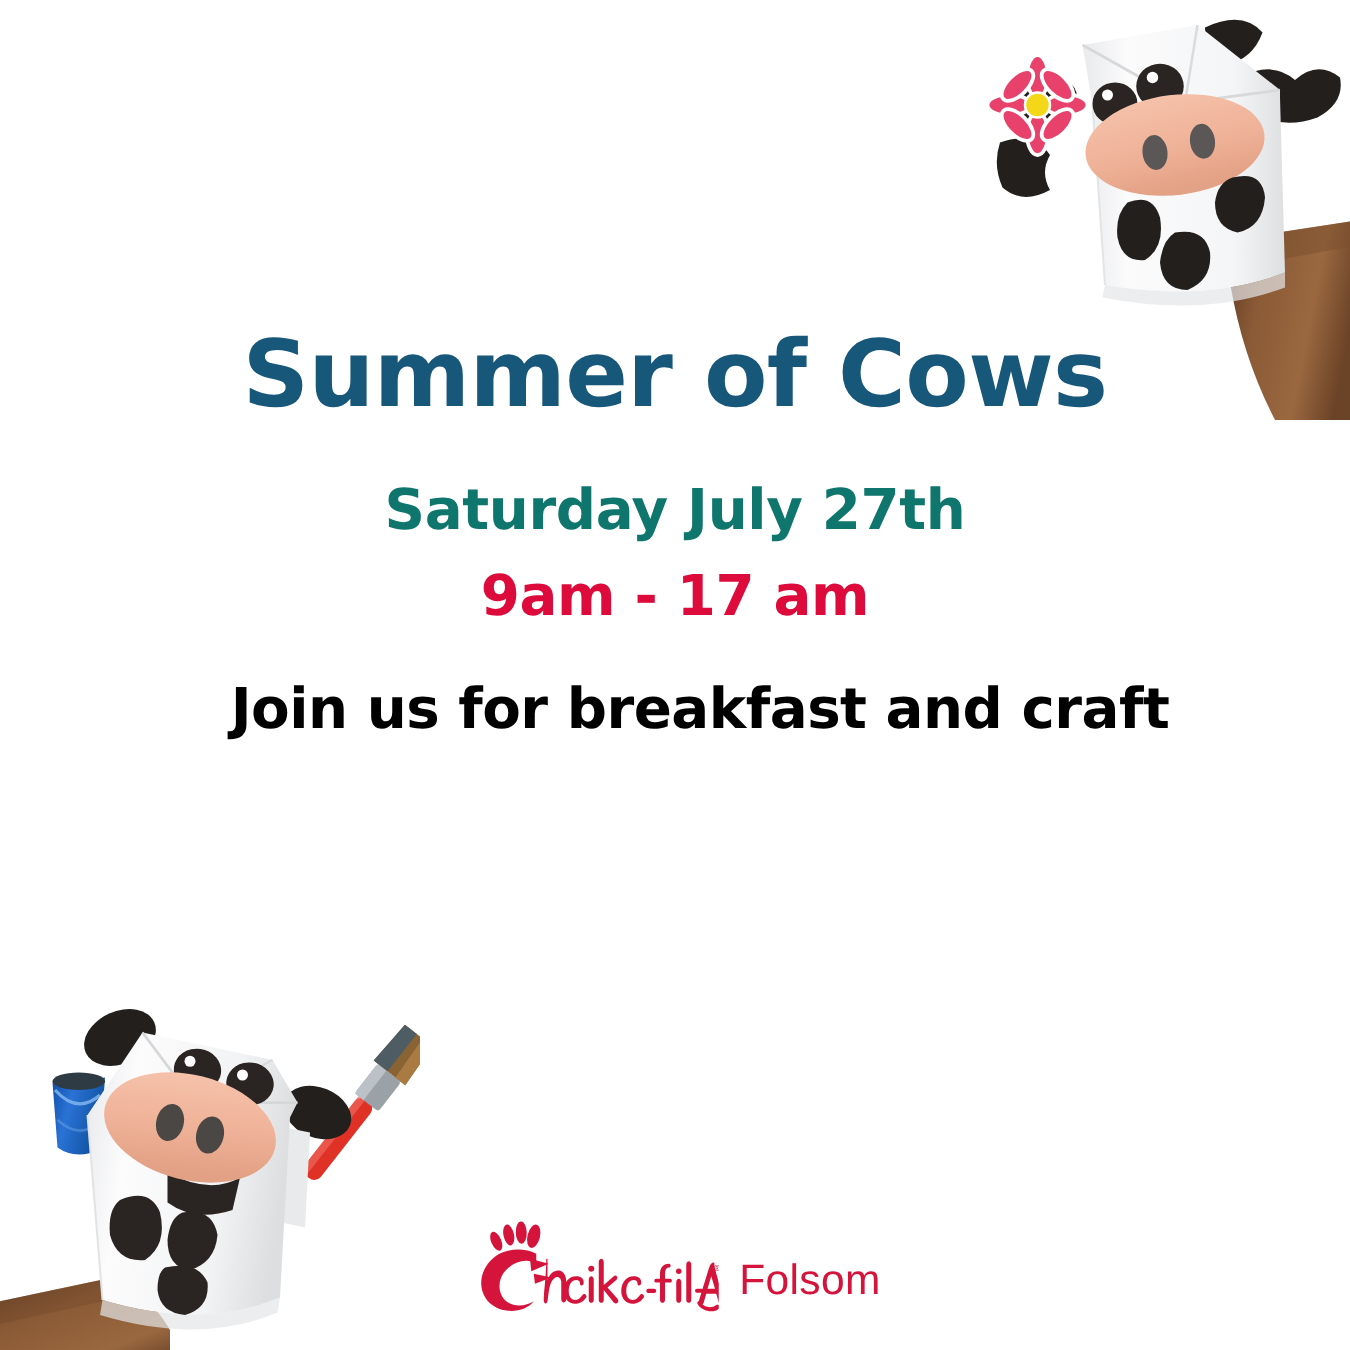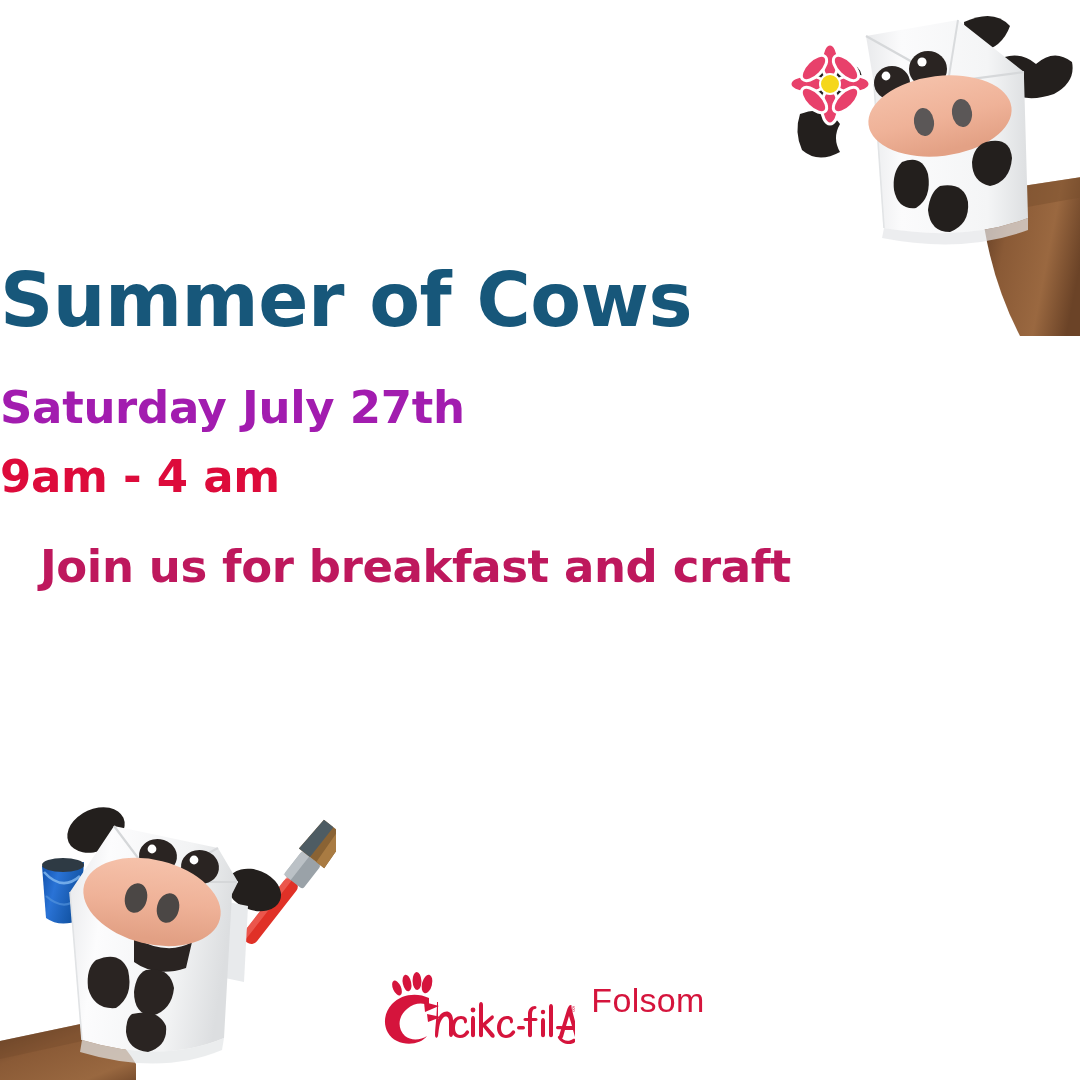--- a/index.html
+++ b/index.html
@@ -17,67 +17,68 @@
     background: #ffffff;
     overflow: hidden;
   }
 
   
   .text-stack {
     position: absolute;
     left: 0;
     top: 248px;
     width: 1080px;
+    text-align: center;
   }
   .headline {
     font-family: "DejaVu Sans", sans-serif;
     font-weight: bold;
     font-size: 74px;
     line-height: 104px;
     color: #17577A;
     letter-spacing: -0.5px;
     white-space: nowrap;
   }
   .date-line {
     font-family: "DejaVu Sans", sans-serif;
     font-weight: bold;
     font-size: 45px;
     line-height: 72px;
-    color: #a21caf;
+    color: #0f766e;
     margin-top: 20px;
     letter-spacing: -0.3px;
   }
   .time-line {
     font-family: "DejaVu Sans", sans-serif;
     font-weight: bold;
     font-size: 45px;
     line-height: 66px;
     color: #DD0B3B;
     letter-spacing: -0.3px;
   }
   .body-line {
     font-family: "DejaVu Sans", sans-serif;
     font-weight: bold;
     font-size: 45px;
     line-height: 66px;
-    color: #be185d;
+    color: #000000;
     letter-spacing: -0.4px;
     padding-left: 40px;
   }
   .body-line.first { margin-top: 24px; }
 
   
   .logo-row {
     position: absolute;
     left: 0;
     top: 972px;
     width: 1080px;
     height: 86px;
     display: flex;
-    align-items: flex-start;
+    align-items: center;
     justify-content: center;
     gap: 16px;
   }
   .cfa-logo { display: block; }
   .logo-city {
     font-family: "Liberation Sans", sans-serif;
     font-size: 34px;
     font-weight: normal;
     color: #D5143C;
     letter-spacing: 0.3px;
@@ -172,21 +173,21 @@
         <path d="M198 156 Q222 150 224 172 Q222 196 202 200 Q184 196 184 176 Q186 160 198 156 Z"></path>
         <path d="M114 176 Q134 168 140 188 Q144 212 128 222 Q110 224 106 204 Q104 186 114 176 Z"></path>
         <path d="M152 200 Q176 196 180 216 Q182 238 162 246 Q142 246 140 224 Q142 206 152 200 Z"></path>
       </g>
     </svg>
   </div>
 
   <div class="text-stack">
     <div class="headline">Summer of Cows</div>
     <div class="date-line">Saturday July 27th</div>
-    <div class="time-line">9am - 4 am</div>
+    <div class="time-line">9am - 17 am</div>
     <div class="body-line first">Join us for breakfast and craft</div>
   </div>
 
   <div class="photo" id="photo-bottomleft">
     <svg width="350" height="310" viewBox="0 0 350 310" xmlns="http://www.w3.org/2000/svg">
       <defs>
         <linearGradient id="bagShade2" x1="0" y1="0" x2="1" y2="0.2">
           <stop offset="0%" stop-color="#e6e7e9"></stop>
           <stop offset="25%" stop-color="#fcfcfd"></stop>
           <stop offset="72%" stop-color="#f2f3f4"></stop>

